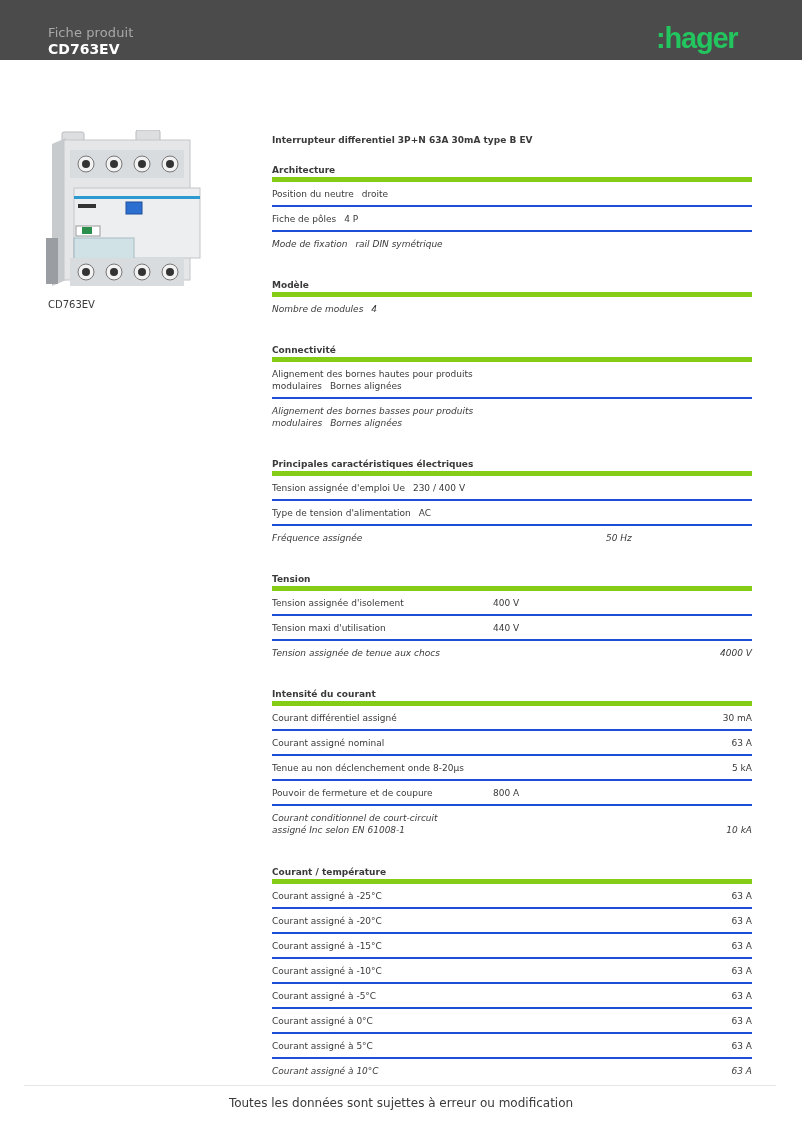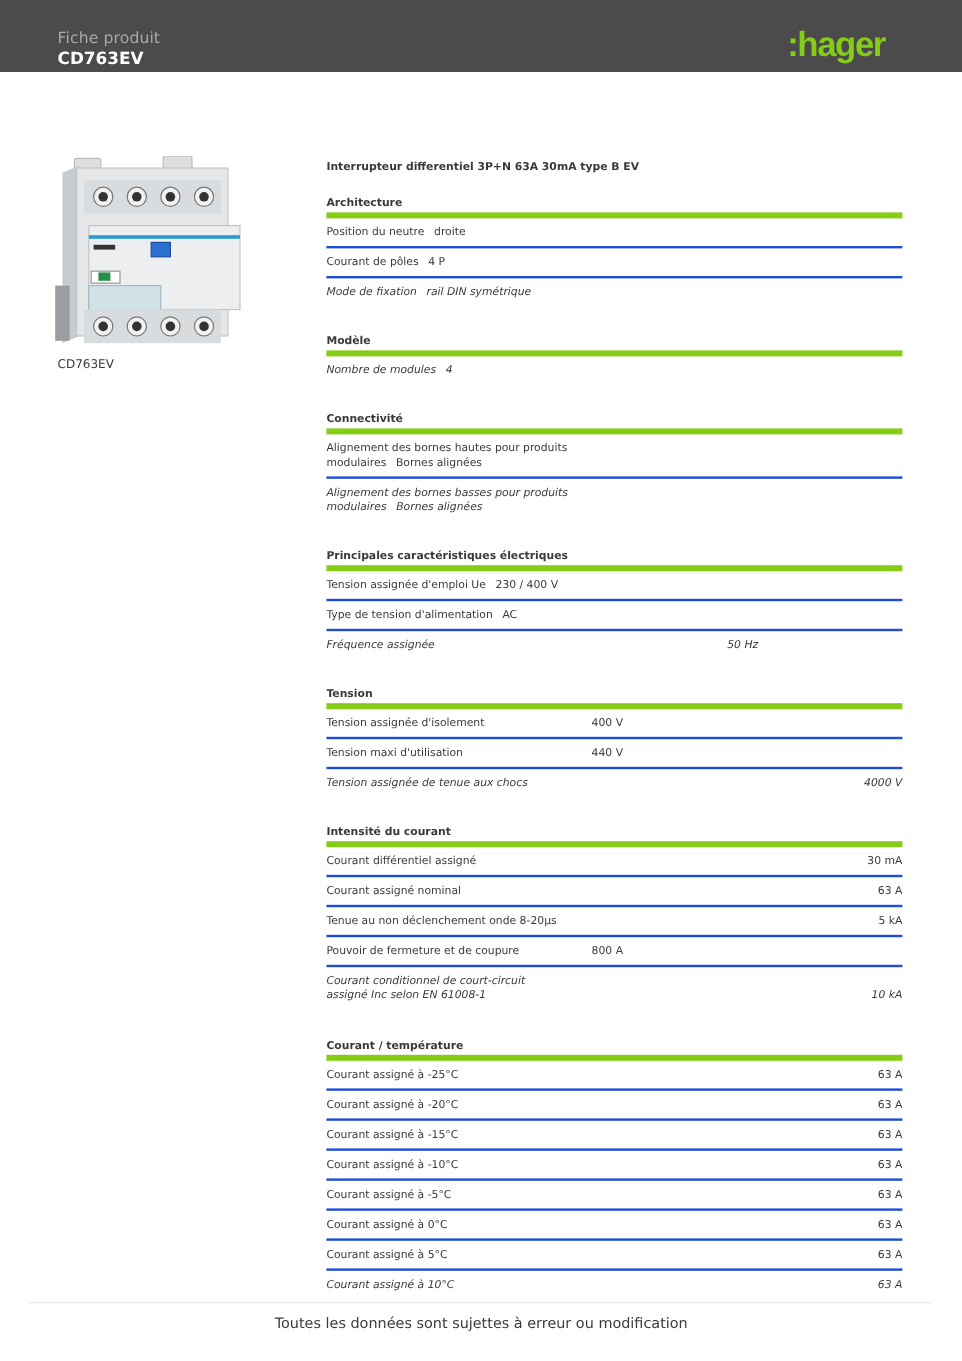--- a/index.html
+++ b/index.html
@@ -2,21 +2,21 @@
 <html><head>
   <meta charset="utf-8">
   <style>
     * { box-sizing: border-box; margin: 0; padding: 0; }
     html, body { width: 802px; height: 1134px; background: #ffffff; overflow: hidden; }
     body { font-family: "DejaVu Sans", sans-serif; color: #3a3a3a; position: relative; }
 
     .header { position: absolute; left: 0; top: 0; width: 802px; height: 60px; background: #4b4b4b; }
     .header .kicker { position: absolute; left: 48px; top: 25px; font-size: 13px; color: #a8a8a8; letter-spacing: 0.1px; }
     .header .code { position: absolute; left: 48px; top: 41px; font-size: 14px; font-weight: bold; color: #ffffff; }
-    .header .logo { position: absolute; left: 656px; top: 22px; font-family: "Liberation Sans", sans-serif; font-size: 29px; font-weight: bold; color: #84cc16; letter-spacing: -1.2px; }
+    .header .logo { position: absolute; left: 656px; top: 22px; font-family: "Liberation Sans", sans-serif; font-size: 29px; font-weight: bold; color: #22c55e; letter-spacing: -1.2px; }
 
     .product-image { position: absolute; left: 44px; top: 130px; width: 160px; height: 162px; }
     .image-caption { position: absolute; left: 48px; top: 299px; font-size: 10px; color: #3a3a3a; }
 
     .content { position: absolute; left: 272px; top: 128px; width: 480px; }
     .title { font-size: 9px; font-weight: bold; color: #3a3a3a; height: 26px; line-height: 24px; }
     .subtitle { font-size: 9px; font-weight: bold; color: #3a3a3a; height: 34px; line-height: 40px; margin-bottom: 8px; }
 
     .section { margin-bottom: 0; }
     .section-title { font-size: 9px; font-weight: bold; color: #3a3a3a; height: 22px; line-height: 20px; border-bottom: 5px solid #84cc16; margin-top: 6px; }
@@ -88,21 +88,21 @@
 
 <div class="content">
   <div class="title">Interrupteur differentiel 3P+N 63A 30mA type B EV</div>
 
   <div class="section">
     <div class="section-title">Architecture</div>
     <div class="row">
       <span class="label">Position du neutre</span><span class="inline-val">droite</span>
     </div>
     <div class="row">
-      <span class="label">Courant de pôles</span><span class="inline-val">4 P</span>
+      <span class="label">Fiche de pôles</span><span class="inline-val">4 P</span>
     </div>
     <div class="row last">
       <span class="label">Mode de fixation</span><span class="inline-val">rail DIN symétrique</span>
     </div>
   </div>
   <div class="gap"></div>
 
   <div class="section">
     <div class="section-title">Modèle</div>
     <div class="row last">

